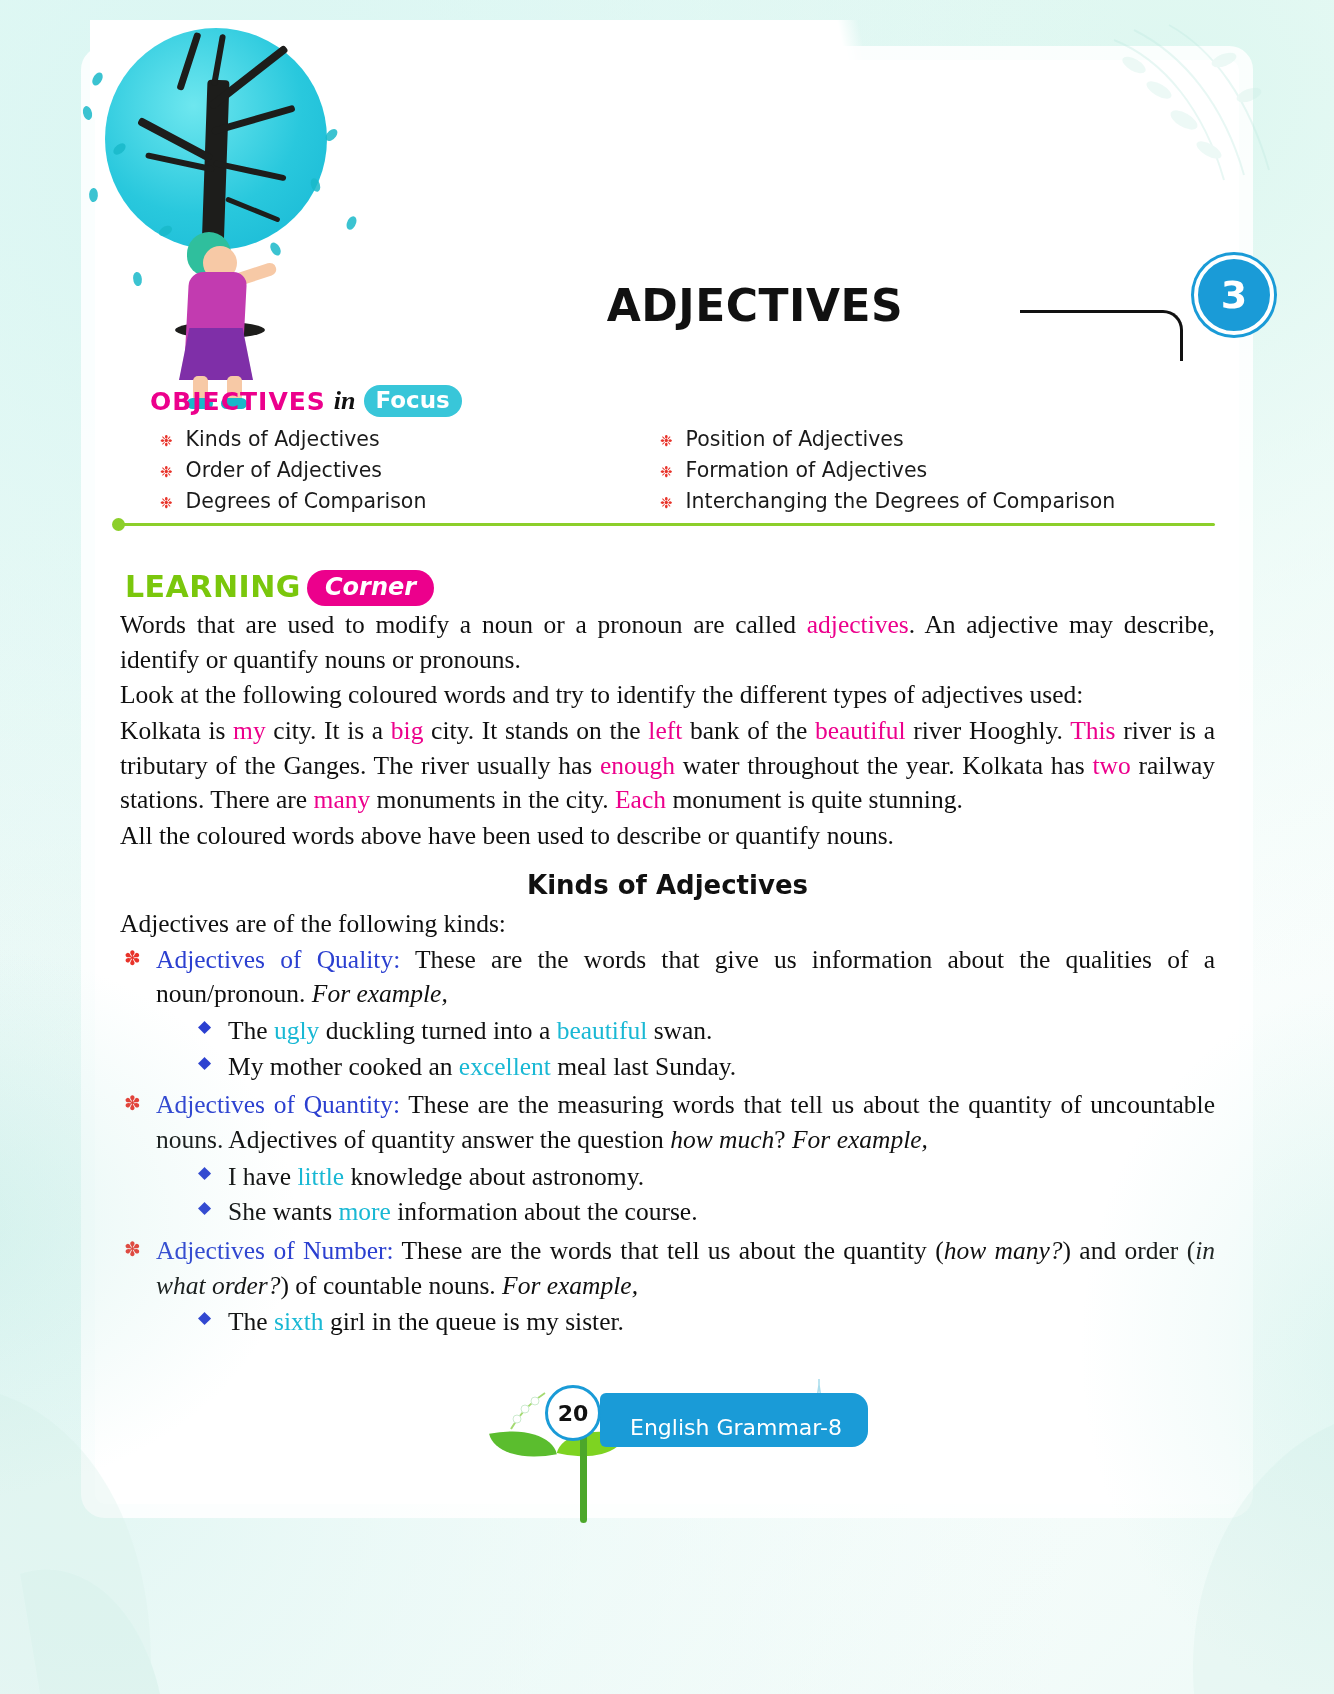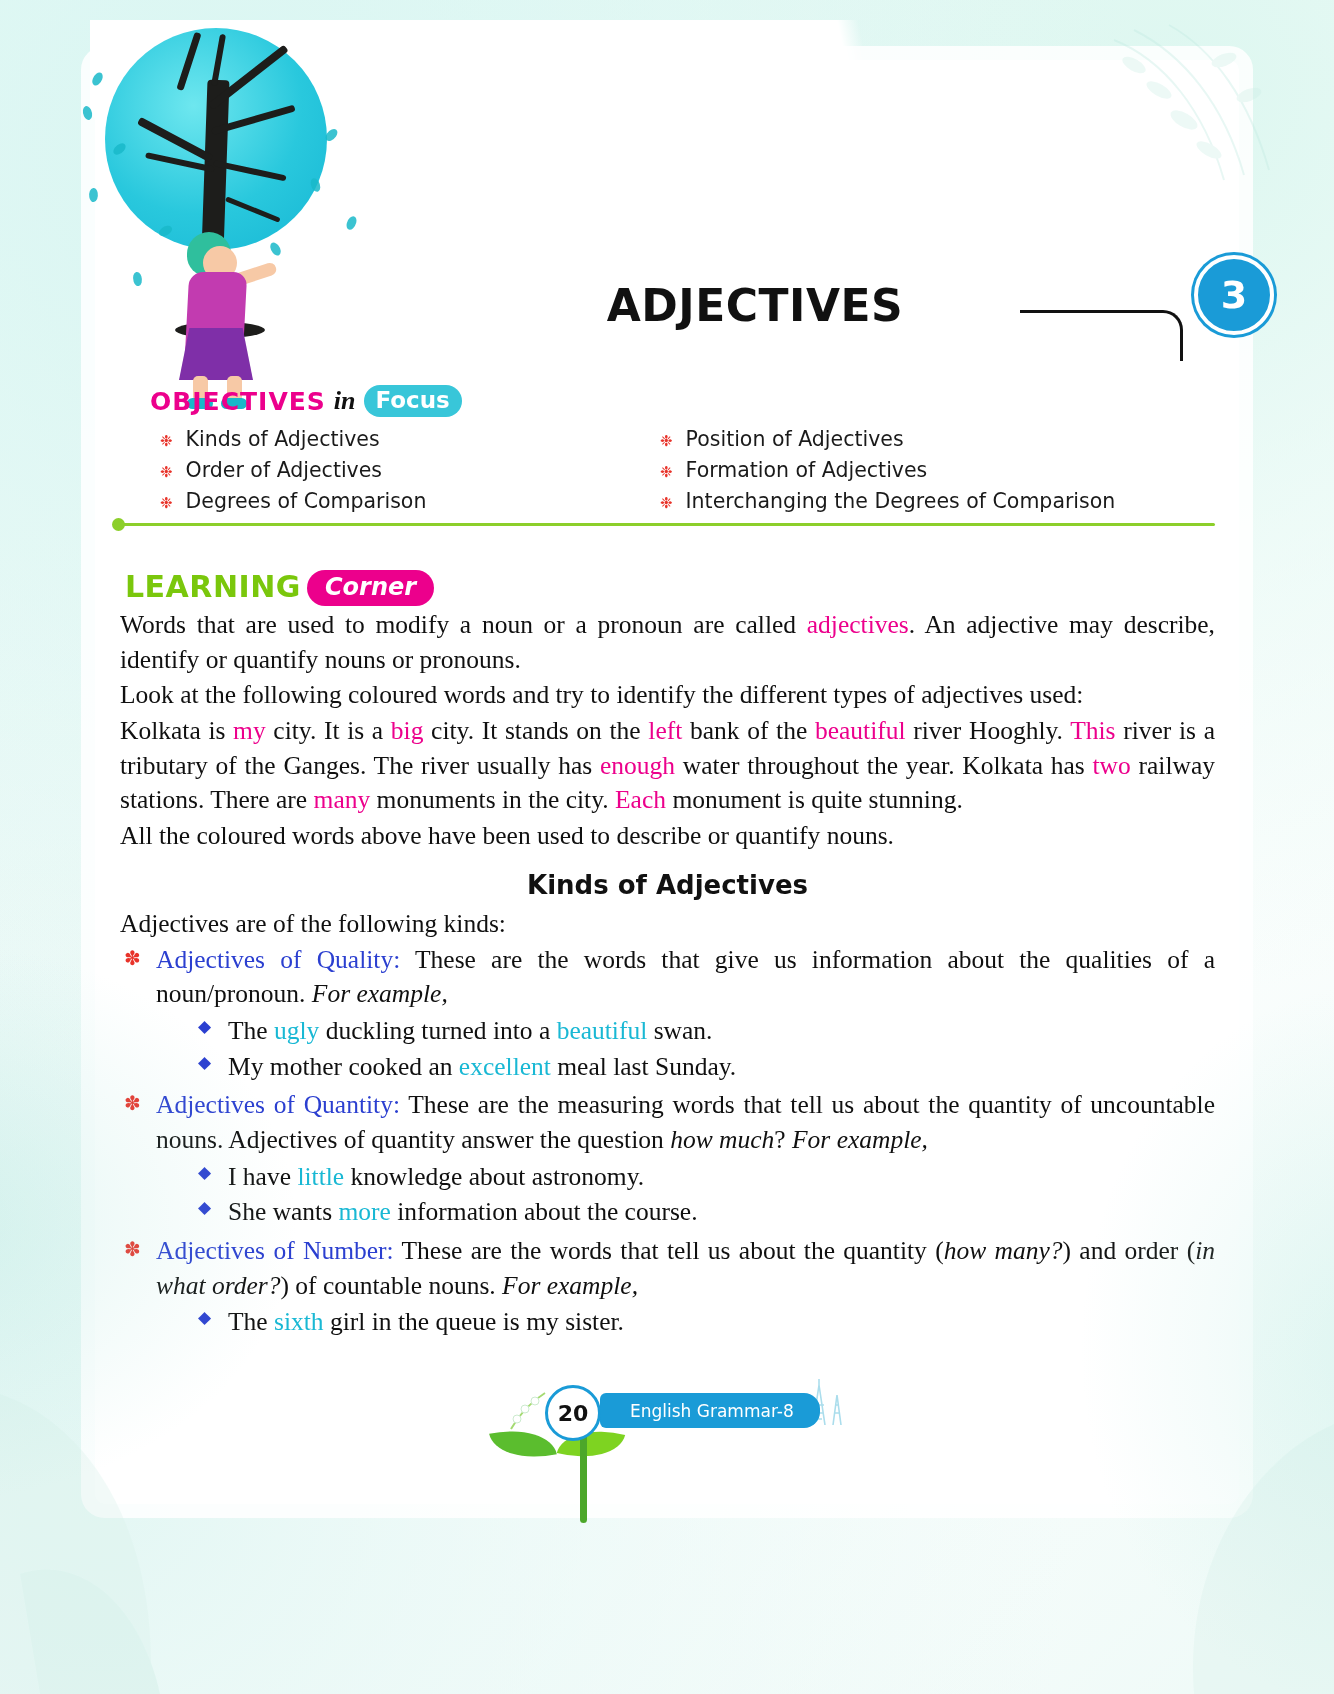--- a/index.html
+++ b/index.html
@@ -358,22 +358,22 @@
     justify-content: center;
     z-index: 3;
   }
   .footer-tab {
     position: absolute;
     left: 600px;
     top: 14px;
     background: #1a9bd7;
     color: #ffffff;
     font-family: "DejaVu Sans", sans-serif;
-    font-size: 17px;
-    padding: 8px 26px 7px 30px;
+    font-size: 22px;
+    padding: 22px 26px 7px 30px;
     border-radius: 6px 16px 16px 6px;
     z-index: 2;
   }
   .footer-leaf-left, .footer-leaf-right {
     position: absolute;
     top: 48px;
     width: 62px; height: 34px;
     background: #5bbd2e;
     border-radius: 0 100% 0 100%;
   }

